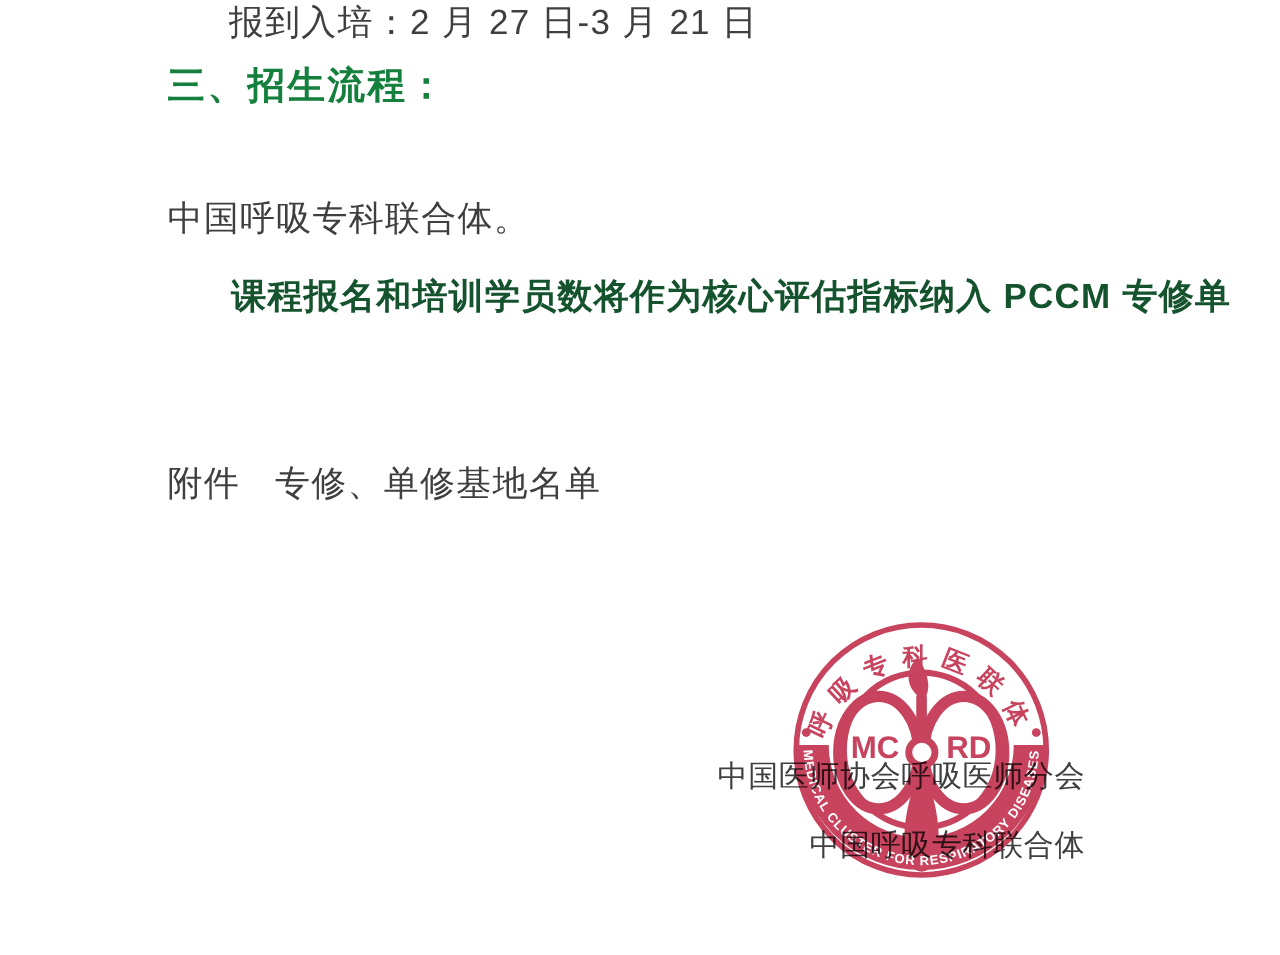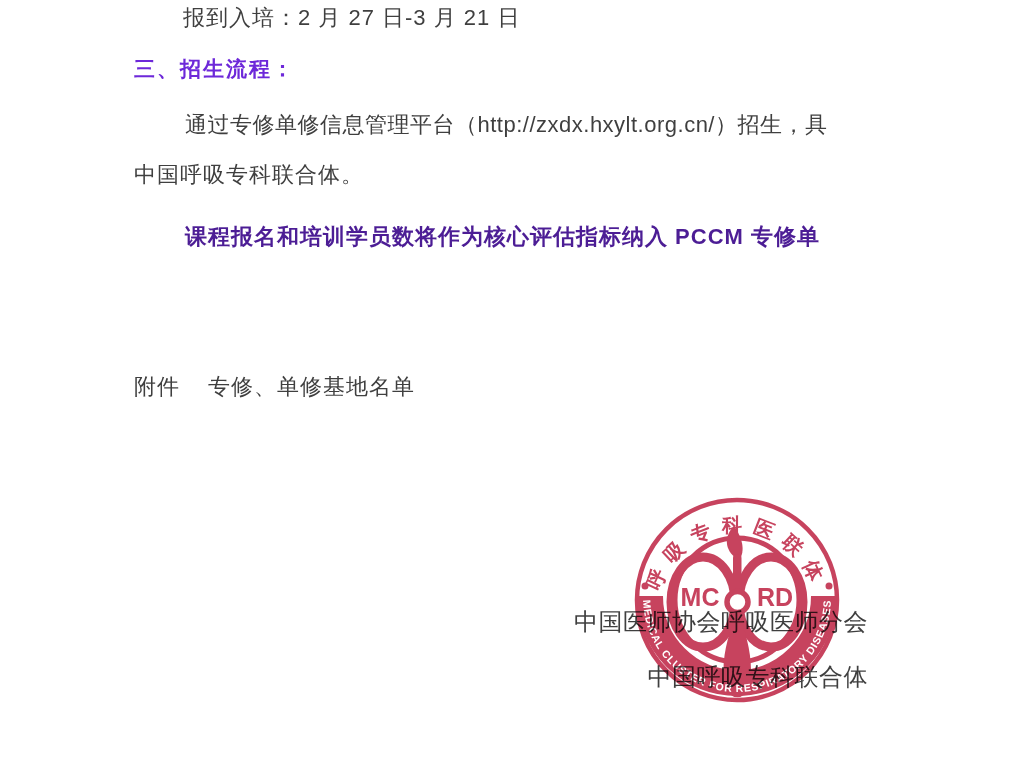--- a/index.html
+++ b/index.html
@@ -4,42 +4,41 @@
 <style>
   html,body{margin:0;padding:0;}
   body{
     width:1024px;height:764px;position:relative;overflow:hidden;
     background:#ffffff;
     font-family:"Liberation Sans", sans-serif;
   }
   .page{position:absolute;inset:0;background:#ffffff;}
   .tline{
     position:absolute;white-space:nowrap;
-    font-size:22px;color:#3f3f3f;letter-spacing:1px;
+    font-size:28px;color:#3f3f3f;letter-spacing:1px;
     line-height:32px;
   }
-  .bold{font-weight:700;color:#4c1d95;}
-  .heading{font-size:21px;font-weight:700;color:#6d28d9;letter-spacing:2px;}
+  .bold{font-weight:700;color:#14532d;}
+  .heading{font-size:30px;font-weight:700;color:#15803d;letter-spacing:2px;}
   .sig{font-size:24px;color:#3f3f3f;letter-spacing:0.5px;text-align:right;}
   .attach-gap{display:inline-block;width:28px;}
   .seal{
     position:absolute;left:634px;top:497px;width:206px;height:206px;
     mix-blend-mode:multiply;opacity:0.92;
   }
 </style>
 </head>
 <body>
 
 <div class="page">
 
   <div class="tline" style="left:183px;top:2px;">报到入培：2 月 27 日-3 月 21 日</div>
 
   <div class="tline heading" style="left:134px;top:53px;">三、招生流程：</div>
 
-  <div class="tline" style="left:185px;top:109px;letter-spacing:0.5px;">通过专修单修信息管理平台（http://zxdx.hxylt.org.cn/）招生，具</div>
 
   <div class="tline" style="left:134px;top:159px;">中国呼吸专科联合体。</div>
 
   <div class="tline bold" style="left:185px;top:221px;">课程报名和培训学员数将作为核心评估指标纳入 PCCM 专修单</div>
 
 
   <div class="tline" style="left:134px;top:371px;">
     <span>附件</span><span class="attach-gap"></span><span>专修、单修基地名单</span>
   </div>
 

